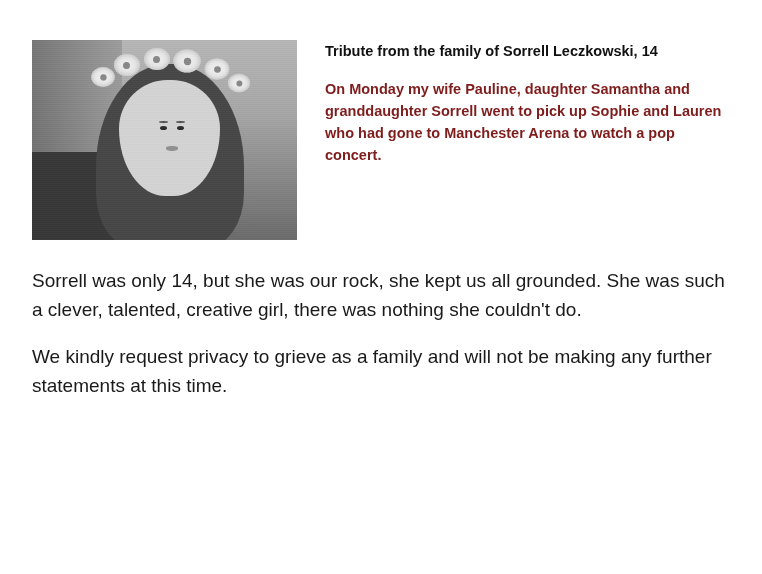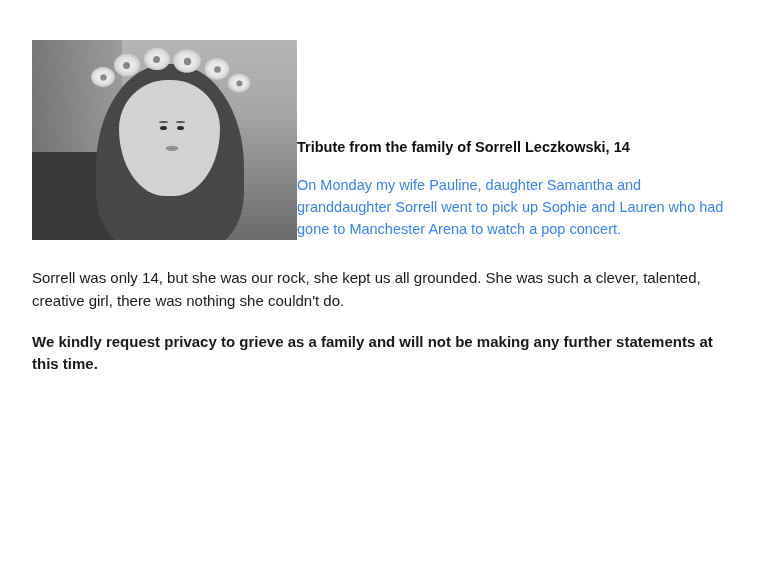--- a/index.html
+++ b/index.html
@@ -18,21 +18,22 @@
     position: relative;
     width: 762px;
     height: 574px;
     box-sizing: border-box;
     padding: 40px 32px 0 32px;
   }
 
   
   .top-section {
     display: flex;
-    align-items: flex-end;
+    align-items: flex-start;
+    gap: 28px;
   }
 
   .photo-frame {
     width: 265px;
     height: 200px;
     flex: 0 0 265px;
     position: relative;
     overflow: hidden;
     background: #8e8e8e;
     filter: grayscale(100%);
@@ -153,35 +154,36 @@
     font-size: 14.5px;
     font-weight: bold;
     line-height: 1.3;
     margin: 0 0 17px 0;
     color: #111111;
   }
   .headline-col p {
     font-size: 14.5px;
     line-height: 1.52;
     margin: 16px 0 17px 0;
-    color: #3b82f6;
+    color: #7f1d1d;
+    font-weight: bold;
   }
   .headline-col p:last-child { margin-bottom: 0; }
 
   
   .body-section {
     margin-top: 27px;
   }
   .body-section p {
-    font-size: 15px;
+    font-size: 19px;
     line-height: 1.52;
     margin: 0 0 18px 0;
     color: #1a1a1a;
   }
-  .body-section p:last-child { margin-bottom: 11px; font-weight: bold; }
+  .body-section p:last-child { margin-bottom: 11px; }
 </style>
 </head>
 <body>
 
 <div class="page">
 
   <div class="top-section">
 
     <div class="photo-frame">
       <div class="photo-bg"></div>

